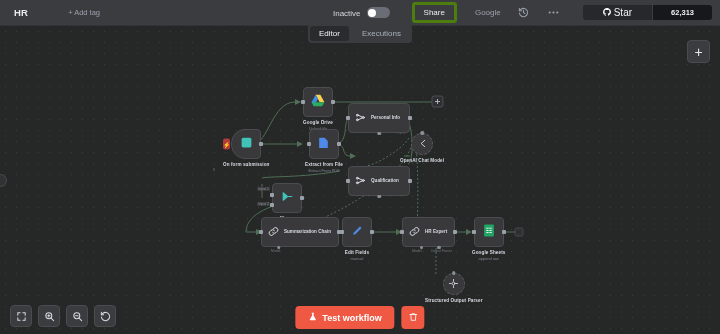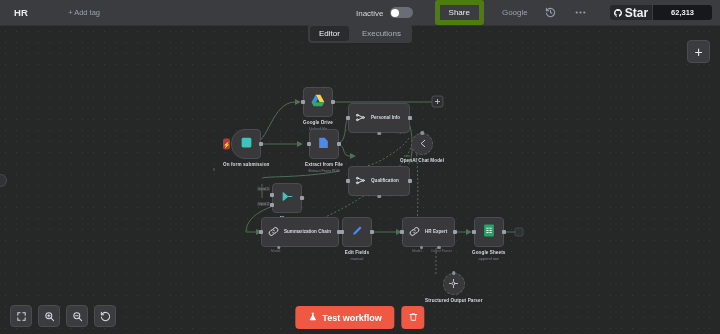--- a/index.html
+++ b/index.html
@@ -36,37 +36,37 @@
   .toggle {
     width: 23px; height: 11px; border-radius: 6px; background: #6a6d75;
     position: relative; cursor: pointer;
   }
   .toggle .knob {
     position: absolute; left: 1.5px; top: 1.5px;
     width: 8px; height: 8px; border-radius: 50%; background: #fff;
   }
   .share-btn {
     margin-left: 22px; font-size: 8px; color: #e9ecf1;
-    border: 5px solid #4d7c0f; border-radius: 3px;
+    border: 3px solid #4d7c0f; border-radius: 3px;
     padding: 3px 9px; cursor: pointer; background: transparent;
   }
   .saved-text { margin-left: 18px; font-size: 8px; color: #9aa1ae; }
   .icon-btn {
     margin-left: 16px; width: 14px; height: 14px;
     display: flex; align-items: center; justify-content: center;
     color: #9aa1ae; cursor: pointer;
   }
   .star-widget {
     margin-left: 22px; margin-right: 8px;
     display: flex; align-items: stretch; height: 15px;
     border-radius: 3px; overflow: hidden; cursor: pointer;
   }
   .star-left {
     background: #26282c; display: flex; align-items: center; gap: 3px;
-    padding: 0 4px; font-size: 12px; color: #eef1f5; font-weight: 700;
+    padding: 0 20px; font-size: 10px; color: #eef1f5; font-weight: 400;
   }
   .star-count {
     background: #16181b; display: flex; align-items: center;
     padding: 0 18px; font-size: 7.5px; color: #eef1f5; font-weight: 700;
     border-left: 1px solid #3a3d42;
   }
 
   
   .tabs {
     position: absolute; top: 24px; left: 50%; transform: translateX(-50%);

